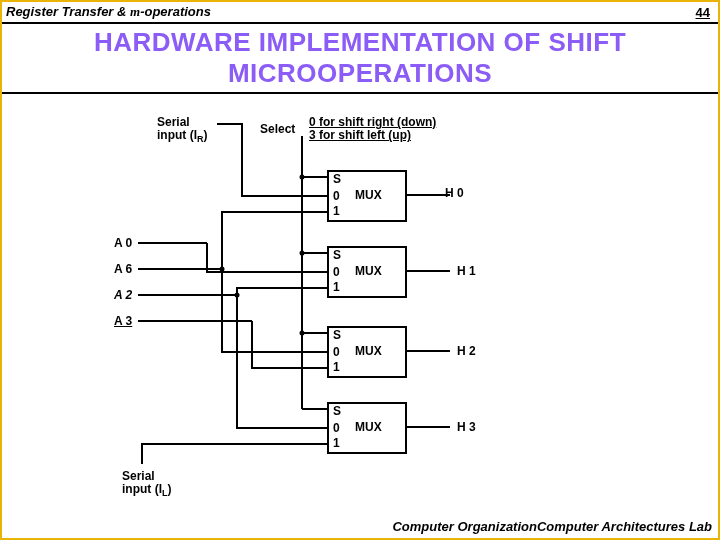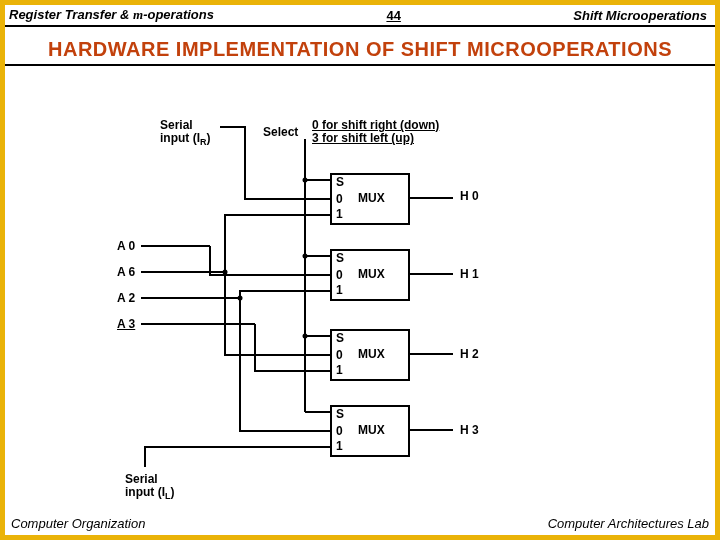--- a/index.html
+++ b/index.html
@@ -1,40 +1,39 @@
 <!DOCTYPE html>
 <html><head>
 <meta charset="utf-8">
 <style>
   * { margin: 0; padding: 0; box-sizing: border-box; }
   html, body { width: 720px; height: 540px; font-family: Arial, Helvetica, sans-serif; background: #fff; }
-  .slide { width: 720px; height: 540px; position: relative; border: 5px solid #eab308; }
+  .slide { width: 720px; height: 540px; position: relative; border: 2px solid #eab308; }
   .topbar { display: flex; justify-content: space-between; align-items: center; padding: 2px 8px 0 4px; font-weight: bold; font-style: italic; font-size: 13px; }
   .topbar .center { font-style: normal; font-weight: bold; font-size: 13px; text-decoration: underline; }
   .hr1 { border-top: 2px solid #000; margin: 2px 0 0 0; }
-  .title { color: #c2410c; font-weight: bold; font-size: 20px; text-align: center; padding: 11px 0 3px 0; letter-spacing: 0.5px; }
+  .title { color: #8b5cf6; font-weight: bold; font-size: 26px; text-align: center; padding: 3px 0 3px 0; letter-spacing: 0.5px; }
   .hr2 { border-top: 2px solid #000; margin: 0 0 0 0; }
-  .botbar { position: absolute; bottom: 4px; left: 0; right: 0; display: flex; justify-content: space-between; padding: 0 6px; font-weight: normal; font-style: italic; font-size: 13px; }
+  .botbar { position: absolute; bottom: 4px; left: 0; right: 0; display: flex; justify-content: flex-end; padding: 0 6px; font-weight: bold; font-style: italic; font-size: 13px; }
   .canvas { position: absolute; left: 0; top: 62px; width: 720px; height: 460px; }
   .lbl { position: absolute; font-size: 12px; font-weight: bold; }
   .sub { font-size: 9px; vertical-align: sub; }
   .muxbox { position: absolute; border: 2px solid #000; background: #fff; }
   .muxtext { position: absolute; font-size: 12px; font-weight: bold; }
   svg { position: absolute; left: 0; top: 0; }
 </style>
 </head>
 <body>
 
 <div class="slide">
   <div class="topbar">
     <span>
       <span>Register Transfer &amp; </span><span style="font-family:'Times New Roman',serif;">m</span><span>-operations</span>
     </span>
     <span class="center" style="font-style:normal;">44</span>
-    <span>Shift Microoperations</span>
   </div>
   <div class="hr1"></div>
   <div class="title">HARDWARE  IMPLEMENTATION  OF  SHIFT  MICROOPERATIONS</div>
   <div class="hr2"></div>
 
   <div class="canvas">
 
     <div class="muxbox" style="left:325px; top:106px; width:80px; height:52px;"></div>
     <div class="muxbox" style="left:325px; top:182px; width:80px; height:52px;"></div>
     <div class="muxbox" style="left:325px; top:262px; width:80px; height:52px;"></div>
@@ -53,28 +52,28 @@
     <div class="muxtext" style="left:331px; top:264px;">S</div>
     <div class="muxtext" style="left:331px; top:281px;">0</div>
     <div class="muxtext" style="left:331px; top:296px;">1</div>
     <div class="muxtext" style="left:353px; top:280px;">MUX</div>
 
     <div class="muxtext" style="left:331px; top:340px;">S</div>
     <div class="muxtext" style="left:331px; top:357px;">0</div>
     <div class="muxtext" style="left:331px; top:372px;">1</div>
     <div class="muxtext" style="left:353px; top:356px;">MUX</div>
 
-    <div class="lbl" style="left:455px; top:122px;">H 0</div>
+    <div class="lbl" style="left:443px; top:122px;">H 0</div>
     <div class="lbl" style="left:455px; top:200px;">H 1</div>
     <div class="lbl" style="left:455px; top:280px;">H 2</div>
     <div class="lbl" style="left:455px; top:356px;">H 3</div>
 
     <div class="lbl" style="left:112px; top:172px;">A 0</div>
     <div class="lbl" style="left:112px; top:198px;">A 6</div>
-    <div class="lbl" style="left:112px; top:224px;">A 2</div>
+    <div class="lbl" style="left:112px; top:224px;font-style:italic;">A 2</div>
     <div class="lbl" style="left:112px; top:250px;text-decoration:underline;">A 3</div>
 
     <div class="lbl" style="left:155px; top:52px; line-height:13px;">
       <span>Serial</span><br>
       <span>input (I</span><span class="sub">R</span><span>)</span>
     </div>
 
     <div class="lbl" style="left:258px; top:58px;">Select</div>
     <div class="lbl" style="left:307px; top:52px; line-height:13px;text-decoration:underline;">
       <span>0 for shift right (down)</span><br>

